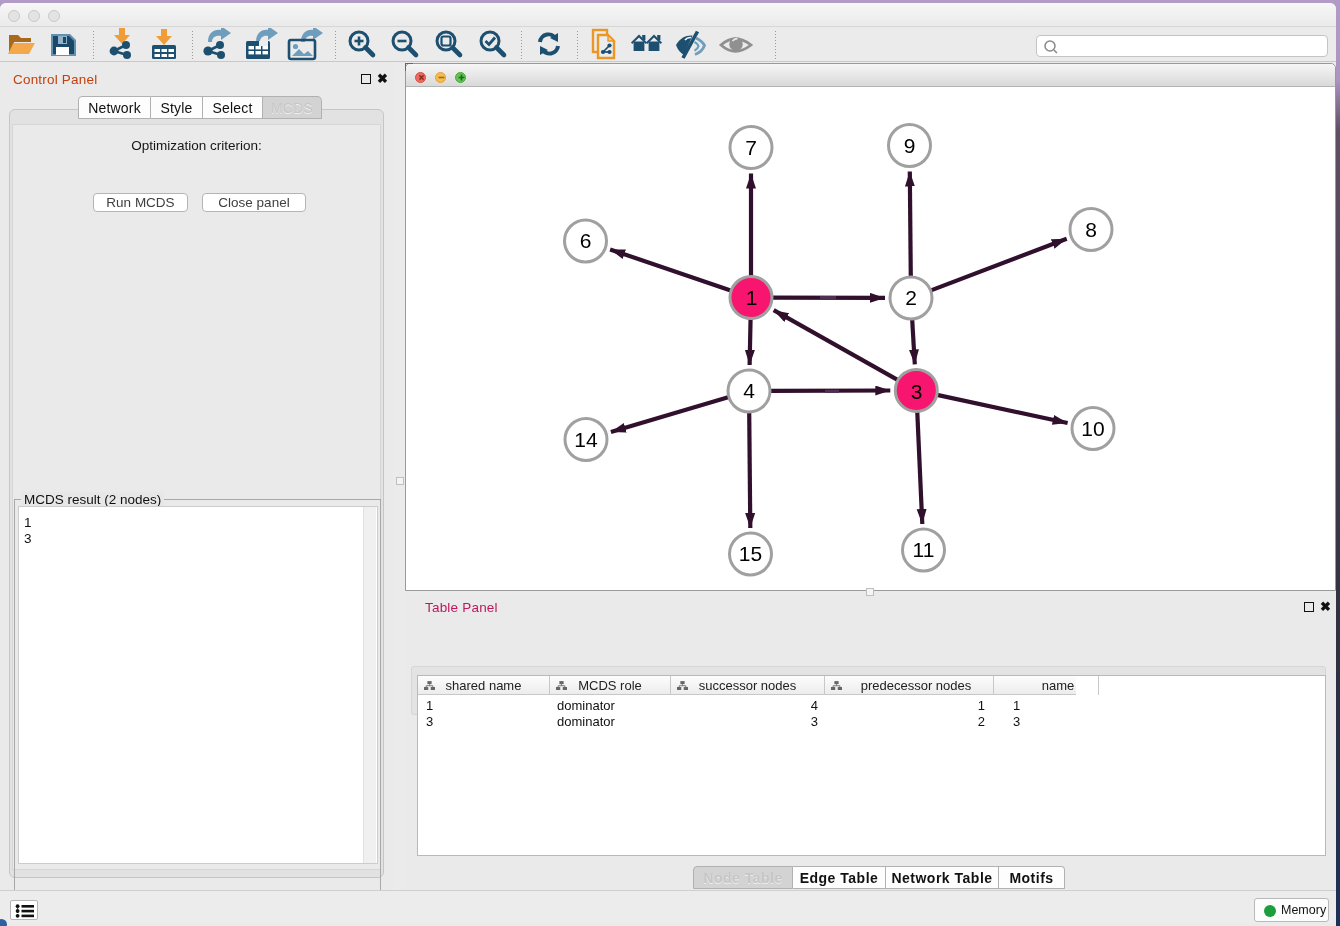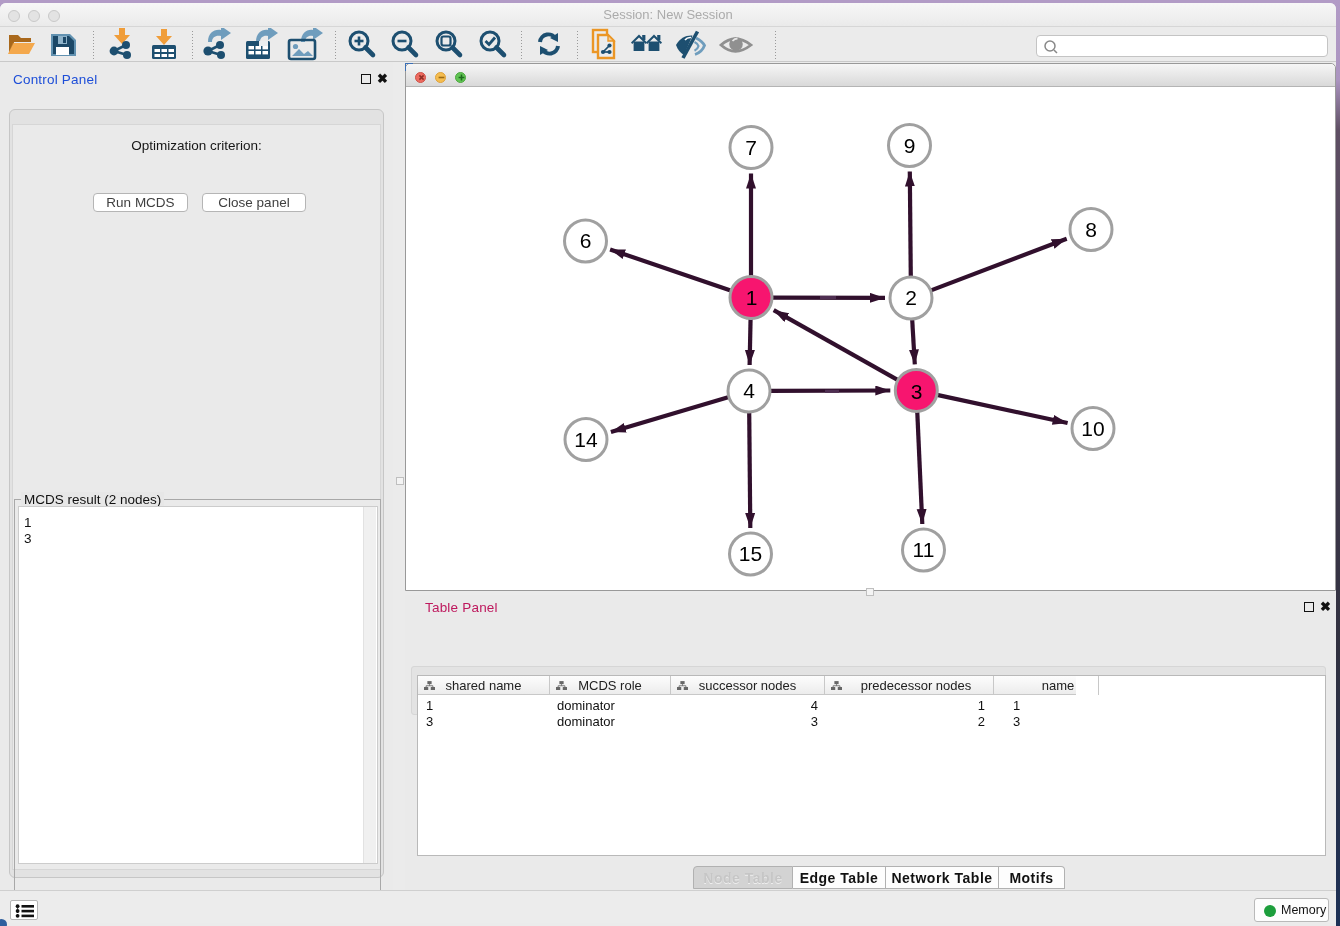--- a/index.html
+++ b/index.html
@@ -10,21 +10,21 @@
 #titlebar { position:absolute; left:0; top:0; width:1336px; height:24px; background:linear-gradient(#f7f7f7,#eaeaea); border-radius:6px 6px 0 0; border-bottom:1px solid #d6d6d6; }
 #titlebar .title { position:absolute; left:0; right:0; top:4px; text-align:center; font-size:13px; color:#ababab; }
 .tl { position:absolute; top:7px; width:12px; height:12px; border-radius:50%; background:#e3e3e3; border:1px solid #c9c9c9; }
 
 #toolbar { position:absolute; left:0; top:24px; width:1336px; height:35px; background:#ebebeb; border-bottom:1px solid #c9c9c9; overflow:hidden; }
 .tsep { position:absolute; top:4px; height:28px; width:1px; background-image:linear-gradient(#9a9a9a 1px, transparent 1px); background-size:1px 3px; }
 .ticon { position:absolute; top:1px; }
 #search { position:absolute; left:1036px; top:8px; width:292px; height:22px; background:#fff; border:1px solid #c4c4c4; border-radius:4px; }
 
 #cpanel { position:absolute; left:0; top:59px; width:393px; height:828px; background:#eaeaea; }
-#cpanel .hdr { position:absolute; left:13px; top:10px; font-size:13.5px; color:#1d4ed8; letter-spacing:0.2px; }
+#cpanel .hdr { position:absolute; left:13px; top:10px; font-size:13.5px; color:#c2410c; letter-spacing:0.2px; }
 .floatbox { position:absolute; width:10px; height:10px; border:1.6px solid #111; background:transparent; }
 .closex { position:absolute; font-size:13px; font-weight:bold; color:#111; }
 .tabs { position:absolute; display:flex; z-index:5; }
 .tab { height:23px; background:#fdfdfd; border:1px solid #b1b1b1; border-left:none; font-size:14px; color:#111; text-align:center; line-height:22px; letter-spacing:0.2px; }
 .tab.first { border-left:1px solid #b1b1b1; border-radius:4px 0 0 0; }
 .tab.sel { background:#d3d3d3; color:#c6c6c6; text-shadow:0 1px 0 #eee; border-radius:0 5px 0 0; border-color:#b1b1b1; }
 #cpbox { position:absolute; left:9px; top:47px; width:375px; height:769px; background:#e2e2e2; border:1px solid #c6c6c6; border-radius:6px; }
 #cpinner { position:absolute; left:12px; top:62px; width:369px; height:746px; background:#eaeaea; border:1px solid #d6d6d6; }
 #optlabel { position:absolute; left:0; width:100%; top:76px; text-align:center; font-size:13.5px; color:#161616; }
 #combo { position:absolute; left:44px; top:97px; width:310px; height:19px; background:#fff; border:1px solid #b5b5b5; border-radius:5px; font-size:13.5px; color:#111; line-height:17px; padding-left:13px; }
@@ -56,21 +56,20 @@
 #listbtn { position:absolute; left:10px; top:9px; width:28px; height:20px; background:#fff; border:1px solid #b5b5b5; border-radius:2px; }
 #membtn { position:absolute; left:1254px; top:7px; width:75px; height:24px; background:#fdfdfd; border:1px solid #b9b9b9; border-radius:3px; font-size:12.5px; color:#111; }
 </style>
 </head>
 <body>
 <div id="win">
   <div id="titlebar">
     <div class="tl" style="left:8px;"></div>
     <div class="tl" style="left:28px;"></div>
     <div class="tl" style="left:48px;"></div>
-    <div class="title">Session: New Session</div>
   </div>
   <div id="toolbar">
     <svg class="ticon" style="left:4px;" width="36" height="34" viewBox="0 0 36 34">
         <path d="M5,7 L14,7 L17,10 L27,10 L27,14 L10,14 L5,24 Z" fill="#a9681b"></path>
 <path d="M9,15 L31,15 L25,26 L4,26 Z" fill="#f4a84c"></path>
 <path d="M5,8 L5,23 L9,15 L9,14 L10,14 L5,24 Z" fill="#a9681b"></path>
       </svg>
     <svg class="ticon" style="left:48px;" width="36" height="34" viewBox="0 0 36 34">
         <path d="M3,6 h19 l6,6 v16 h-25 z" fill="#6292b1"></path>
 <path d="M5,8 h16 l5,5 v13 h-21 z" fill="#1c4867"></path>
@@ -200,20 +199,26 @@
         <svg width="20" height="20" style="position:absolute;left:4px;top:1px;">
           <circle cx="9" cy="9" r="5" fill="none" stroke="#888" stroke-width="1.5"></circle>
           <line x1="13" y1="13" x2="16" y2="16" stroke="#888" stroke-width="1.5"></line>
         </svg>
       </div>
   </div>
   <div id="cpanel">
     <div class="hdr">Control Panel</div>
     <div class="floatbox" style="left:361px; top:12px;"></div>
     <div class="closex" style="left:377px; top:9px;">✖</div>
+    <div class="tabs" style="left:78px; top:34px;">
+      <div class="tab first" style="width:73px;">Network</div>
+        <div class="tab" style="width:52px;">Style</div>
+        <div class="tab" style="width:60px;">Select</div>
+        <div class="tab sel" style="width:59px;">MCDS</div>
+    </div>
     <div id="cpbox"></div>
     <div id="cpinner"></div>
     <div id="optlabel">Optimization criterion:</div>
     <div class="btn" style="left:93px; top:131px; width:95px;">Run MCDS</div>
     <div class="btn" style="left:202px; top:131px; width:104px;">Close panel</div>
     <div id="fieldset">
       <div class="legend">MCDS result (2 nodes)</div>
       <div id="resultbox">
         <div class="item">1</div>
         <div class="item">3</div>

